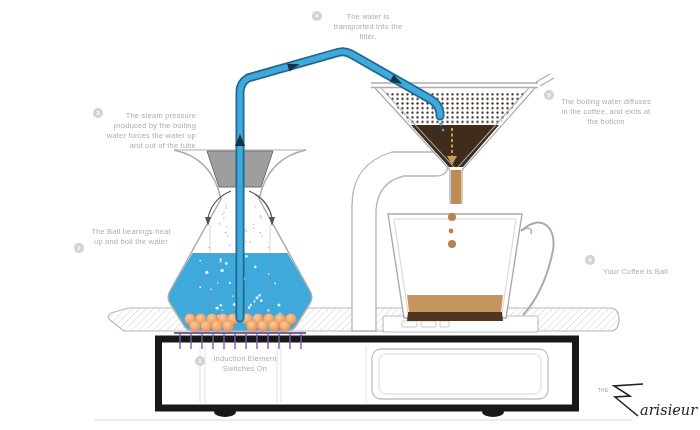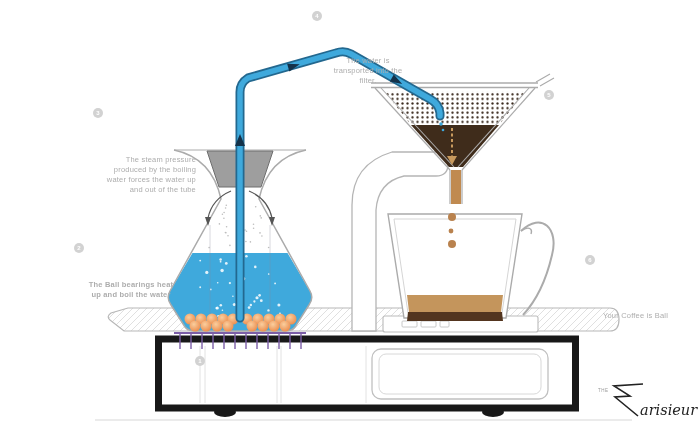--- a/index.html
+++ b/index.html
@@ -3,21 +3,21 @@
 <meta charset="utf-8">
 <style>
   html,body{margin:0;padding:0;background:#fff;}
   .stage{
     position:relative;width:700px;height:430px;background:#fff;overflow:hidden;
     font-family:"Liberation Sans",sans-serif;
   }
   .stage svg{position:absolute;left:0;top:0;}
   .note{
     position:absolute;color:var(--annotation,#ADADAD);font-size:7.5px;line-height:10px;
-    text-align:center;white-space:pre-line;letter-spacing:.2px;margin-top:44px;
+    text-align:center;white-space:pre-line;letter-spacing:.2px;
   }
   .badge{
     position:absolute;width:10px;height:10px;border-radius:50%;
     background:var(--badge,#D2D2D2);color:#fff;font-size:6px;line-height:10px;
     text-align:center;font-weight:bold;
   }
 </style>
 </head>
 <body>
 
@@ -232,34 +232,39 @@
     </g>
 
     <g>
       <text x="598" y="392" font-size="4.5" fill="#9A9A9A" letter-spacing="0.5">THE</text>
       <path d="M643,384 L614,386 L630,396 L615,397 L638,416" fill="none" stroke="#222" stroke-width="1.6"></path>
       <text x="640" y="415" font-size="14.5" font-style="italic" fill="#222" font-family="DejaVu Serif, serif">arisieur</text>
     </g>
   </svg>
 
   <span class="badge" style="left:195px;top:356px;">1</span>
+  <div class="note" style="left:203px;top:354px;width:84px;">Induction Element
+Switches On</div>
 
   <span class="badge" style="left:74px;top:243px;">2</span>
-  <div class="note" style="left:82px;top:236px;width:98px;font-weight:bold;">The Ball bearings heat
+  <div class="note" style="left:82px;top:227px;width:98px;">The Ball bearings heat
 up and boil the water</div>
 
   <span class="badge" style="left:93px;top:108px;">3</span>
   <div class="note" style="left:100px;top:111px;width:96px;text-align:right;">The steam pressure
 produced by the boiling
 water forces the water up
 and out of the tube</div>
 
   <span class="badge" style="left:312px;top:11px;">4</span>
   <div class="note" style="left:318px;top:12px;width:100px;">The water is
 transported into the
 filter.</div>
 
   <span class="badge" style="left:544px;top:90px;">5</span>
+  <div class="note" style="left:553px;top:97px;width:106px;">The boiling water diffuses
+in the coffee, and exits at
+the bottom</div>
 
   <span class="badge" style="left:585px;top:255px;">6</span>
   <div class="note" style="left:593px;top:267px;width:85px;">Your Coffee is Ball</div>
 
 </div>
 
 </body></html>

